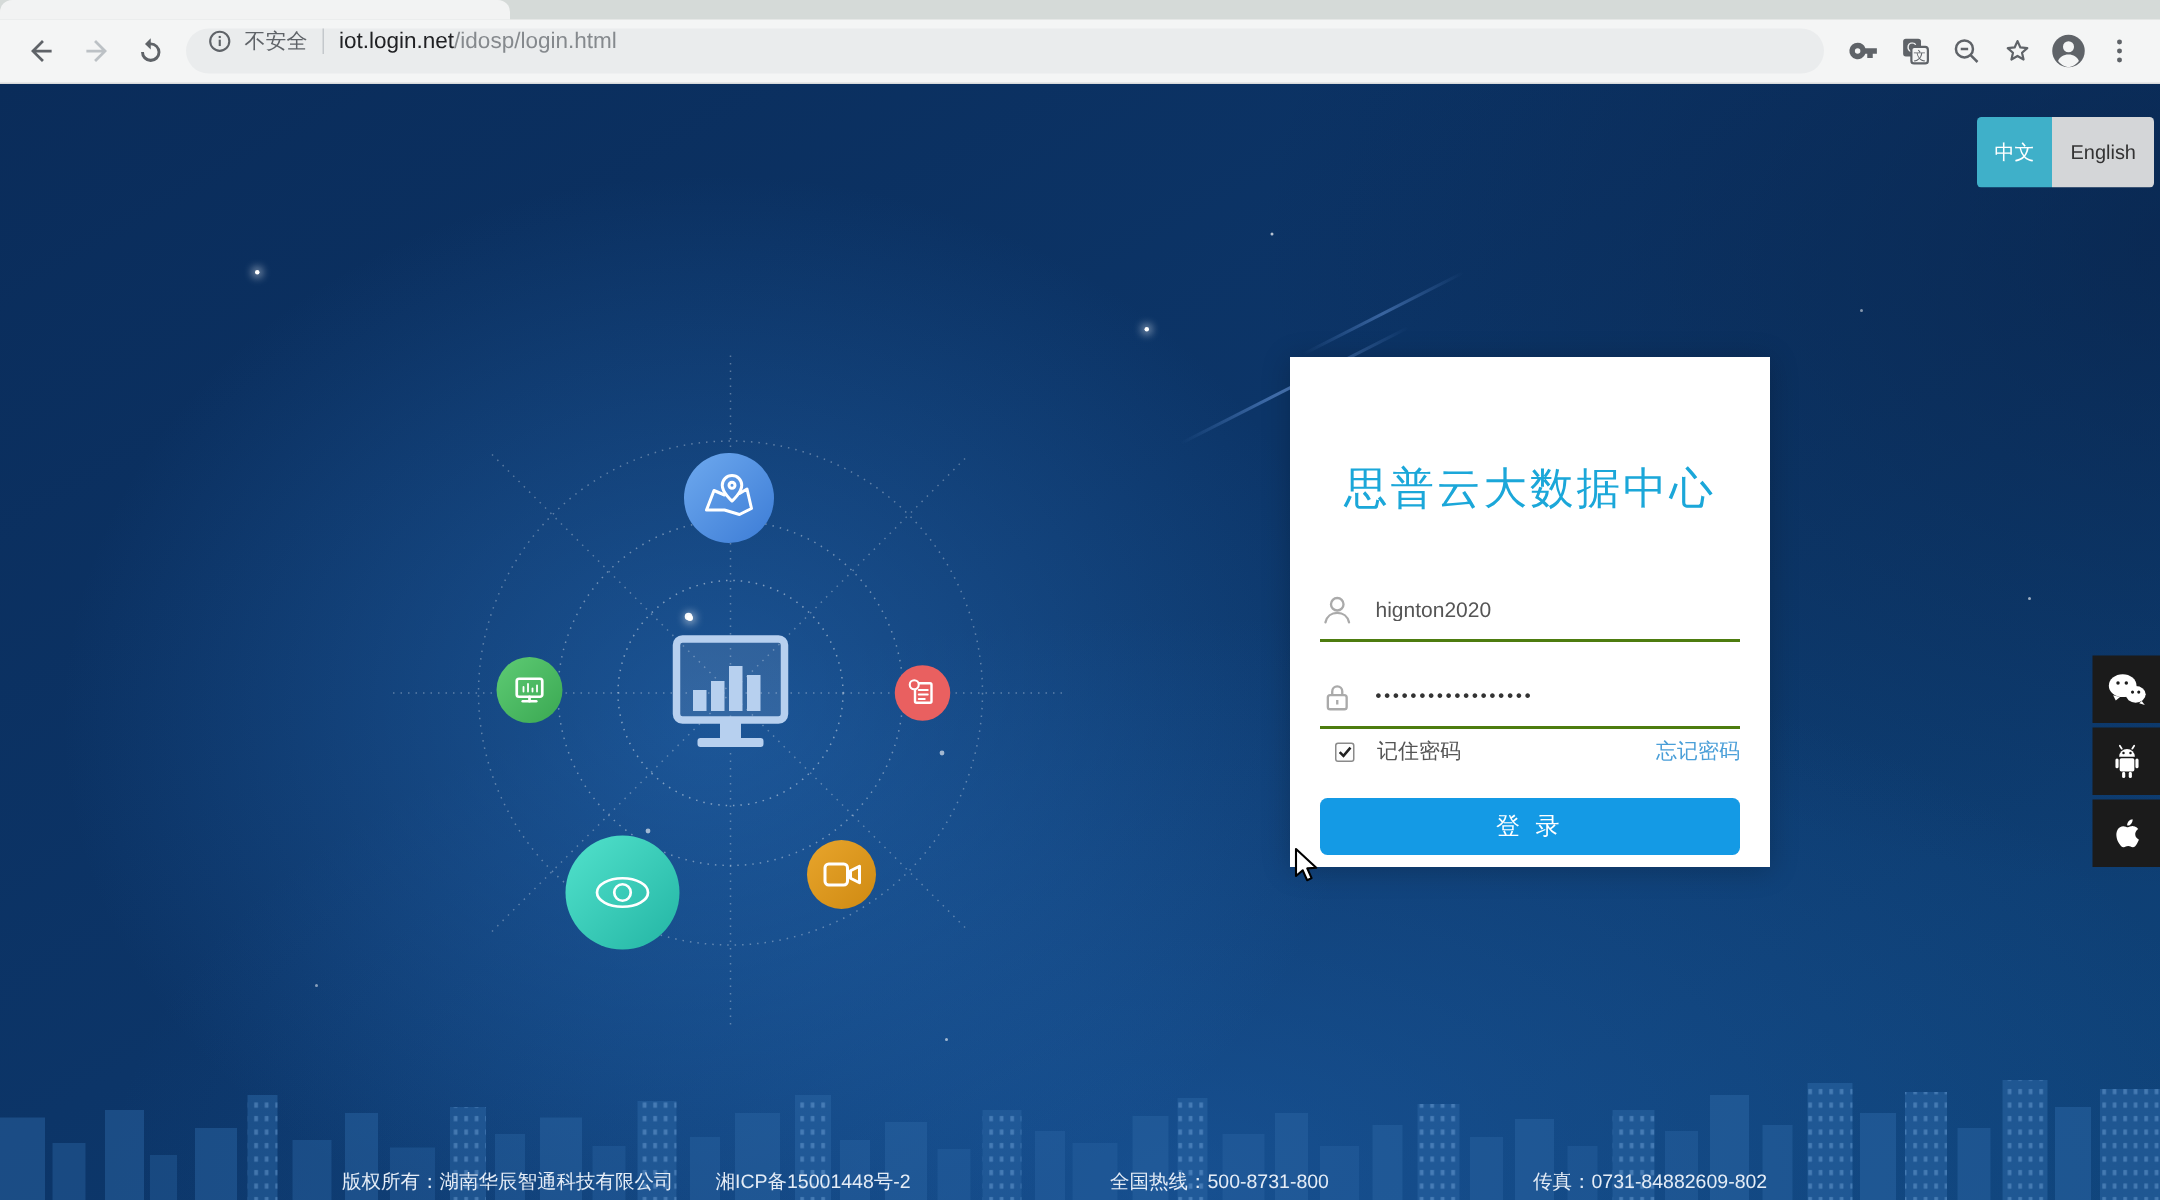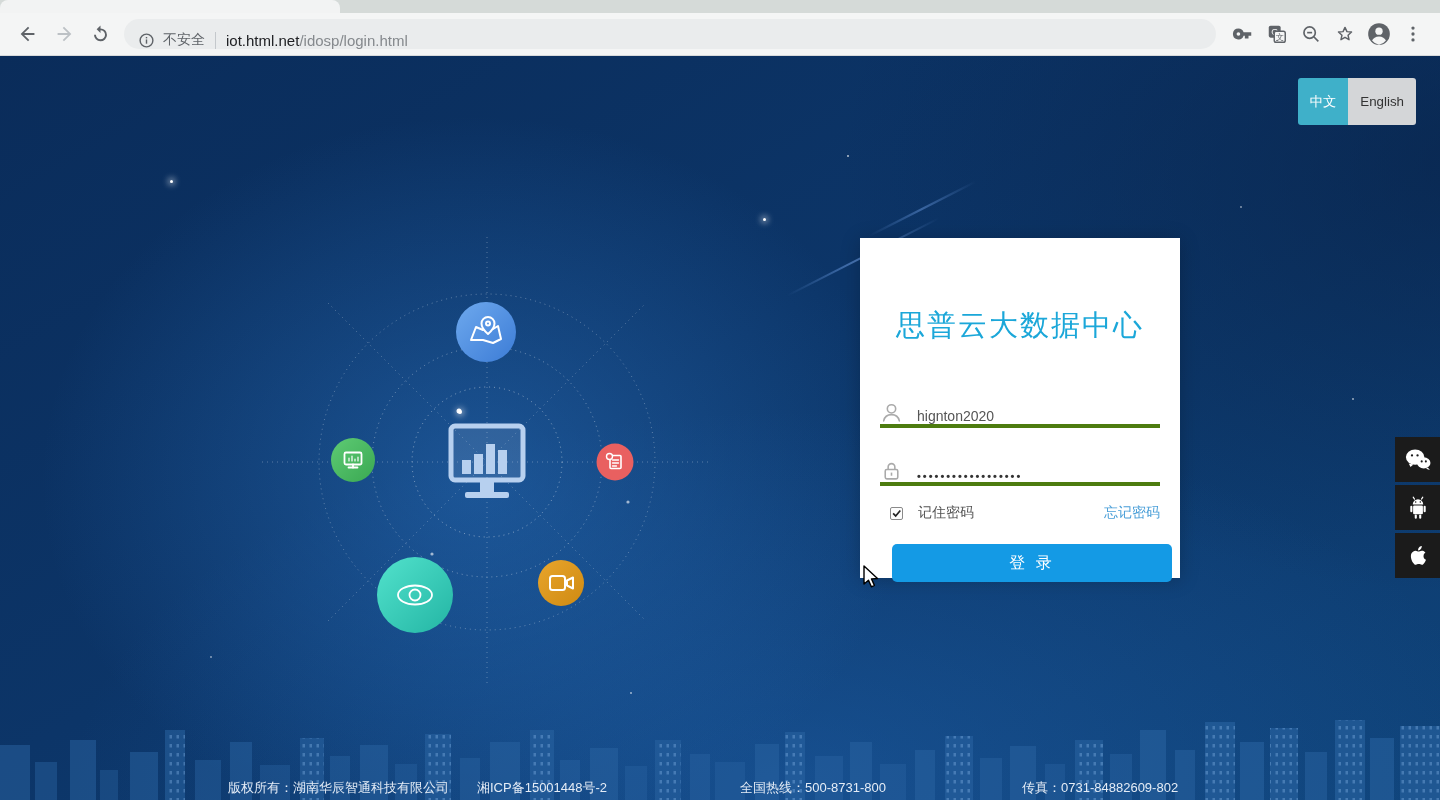--- a/index.html
+++ b/index.html
@@ -4,21 +4,21 @@
 <style>
   * { box-sizing: border-box; margin: 0; padding: 0; }
   html,body { width:1440px; height:800px; overflow:hidden; font-family:"Liberation Sans",sans-serif; }
 
   
   .chrome { width:1440px; height:56px; background:#f4f5f5; }
   .tabstrip { height:13px; background:#d5dad8; position:relative; }
   .active-tab { position:absolute; left:0; top:0; width:340px; height:13px; background:#f2f3f3; border-radius:8px 8px 0 0; }
   .toolbar { height:43px; display:flex; align-items:center; padding:0 10px; border-bottom:1px solid #d8dadb; background:#f4f5f5; }
   .nav-btn { background:none; border:none; width:36px; height:36px; display:flex; align-items:center; justify-content:center; cursor:pointer; }
-  .omnibox { flex:1; height:30px; margin:0 10px 0 6px; background:#eaeced; border-radius:15px; display:flex; align-items:flex-end; padding:0 14px; }
+  .omnibox { flex:1; height:30px; margin:0 10px 0 6px; background:#eaeced; border-radius:15px; display:flex; align-items:flex-start; padding:0 14px; }
   .sec-label { color:#5f6368; font-size:14px; margin-left:8px; white-space:nowrap; }
   .omni-div { width:1px; height:17px; background:#c4c8cc; margin:0 10px; }
   .url { font-size:15px; color:#202124; white-space:nowrap; }
   .url .path { color:#85898d;margin-top:36px; }
   .right-btn { background:none; border:none; width:34px; height:34px; display:flex; align-items:center; justify-content:center; cursor:pointer; }
 
   
   .page { position:relative; width:1440px; height:744px; overflow:hidden;
     background:
       radial-gradient(ellipse 620px 520px at 33% 57%, rgba(45,120,200,.48), rgba(45,120,200,0) 70%),
@@ -27,38 +27,38 @@
       linear-gradient(150deg,#0a2c5a 0%,#0c3568 45%,#0f4379 100%);
   }
   .star { position:absolute; background:#fff; border-radius:50%; }
   .star.glow { box-shadow:0 0 6px 2px rgba(255,255,255,.55); }
   .streak { position:absolute; height:2px; transform:rotate(-27deg);
     background:linear-gradient(90deg, rgba(130,180,255,0), rgba(130,180,255,.55), rgba(130,180,255,0)); }
 
   .orbit { position:absolute; left:227px; top:146px; }
 
   
-  .lang { position:absolute; top:22px; right:24px; display:flex; border-radius:3px; overflow:hidden; font-size:13px; }
+  .lang { position:absolute; top:22px; right:4px; display:flex; border-radius:3px; overflow:hidden; font-size:13px; }
   .lang-zh { background:#3fb0c9; color:#fff; padding:6px 12px; border:none; cursor:pointer; }
   .lang-en { background:#d4d6d8; color:#333; padding:16px 12px; border:none; cursor:pointer; }
 
   
   .panel { position:absolute; left:860px; top:182px; width:320px; height:340px; background:#fff; box-shadow:0 2px 18px rgba(0,0,0,.22); }
   .panel-title { margin-top:68px; text-align:center; font-size:29px; color:#1ba7d9; letter-spacing:2px; }
-  .field { margin:0 20px; height:42px; display:flex; align-items:flex-end; border-bottom:4px solid #4d7c0f; }
+  .field { margin:0 20px; height:42px; display:flex; align-items:center; border-bottom:2px solid #4d7c0f; }
   .field.user { margin-top:40px; }
   .field.pass { margin-top:16px; }
   .field svg { flex:0 0 auto; margin-right:14px; }
   .login-input { border:none; outline:none; flex:1; font-size:14px; color:#555; background:transparent; font-family:"Liberation Sans",sans-serif; }
   .login-input.masked { font-size:11px; letter-spacing:2px; color:#333; font-weight:bold; }
-  .remember-row { margin:16px 20px 0 20px; height:22px; display:flex; align-items:center; font-size:14px; }
+  .remember-row { margin:4px 20px 0 20px; height:22px; display:flex; align-items:center; font-size:14px; }
   .cbx { width:13px; height:13px; border:1px solid #8a8a8a; background:#fdfdfd; border-radius:2px; display:inline-flex; align-items:center; justify-content:center; margin-left:10px; cursor:pointer; }
   .remember-label { color:#555; margin-left:15px; }
   .forgot { margin-left:auto; color:#4a9fd8; text-decoration:none; cursor:pointer; }
-  .login-btn { display:block; margin:20px 20px 0 32px; width:280px; height:38px; background:#149ae5; border:none; border-radius:5px; color:#fff; font-size:16px; letter-spacing:3px; cursor:pointer; font-family:"Liberation Sans",sans-serif; }
+  .login-btn { display:block; margin:20px 20px 0 20px; width:280px; height:38px; background:#149ae5; border:none; border-radius:5px; color:#fff; font-size:16px; letter-spacing:3px; cursor:pointer; font-family:"Liberation Sans",sans-serif; }
 
   
   .social { position:absolute; right:0; top:381px; display:flex; flex-direction:column; }
   .social-btn { width:45px; height:45px; background:#1b1b1b; border:none; margin-bottom:3px; display:flex; align-items:center; justify-content:center; cursor:pointer; }
 
   
   .skyline { position:absolute; left:0; bottom:0; }
   .footer-text { position:absolute; bottom:3px; font-size:13px; color:#e4ecf6; white-space:nowrap; }
   .ft-copy { left:228px; }
   .ft-hot { left:740px; }
@@ -91,21 +91,21 @@
         </svg>
     </button>
     <div class="omnibox">
       <svg width="17" height="17" viewBox="0 0 24 24">
           <circle cx="12" cy="12" r="9" fill="none" stroke="#5f6368" stroke-width="2"></circle>
           <rect x="11" y="10.5" width="2" height="6" fill="#5f6368"></rect>
           <rect x="11" y="7" width="2" height="2" fill="#5f6368"></rect>
         </svg>
       <span class="sec-label">不安全</span>
       <span class="omni-div"></span>
-      <span class="url"><span>iot.html.net</span><span class="path">/idosp/login.html</span></span>
+      <span class="url"><span>iot.login.net</span><span class="path">/idosp/login.html</span></span>
     </div>
     <button class="right-btn">
       <svg width="22" height="22" viewBox="0 0 24 24">
           <path d="M12.65 10A5.99 5.99 0 0 0 7 6a6 6 0 1 0 5.65 8H14v3h4v-3h3v-4H12.65zM7 14a2 2 0 1 1 0-4 2 2 0 0 1 0 4z" fill="#5f6368"></path>
         </svg>
     </button>
     <button class="right-btn">
       <svg width="22" height="22" viewBox="0 0 24 24">
           <rect x="3" y="3" width="13" height="13" rx="2" fill="#5f6368"></rect>
           <text x="9.5" y="13" text-anchor="middle" font-size="10" fill="#f4f5f5" font-family="Liberation Sans, sans-serif">G</text>

